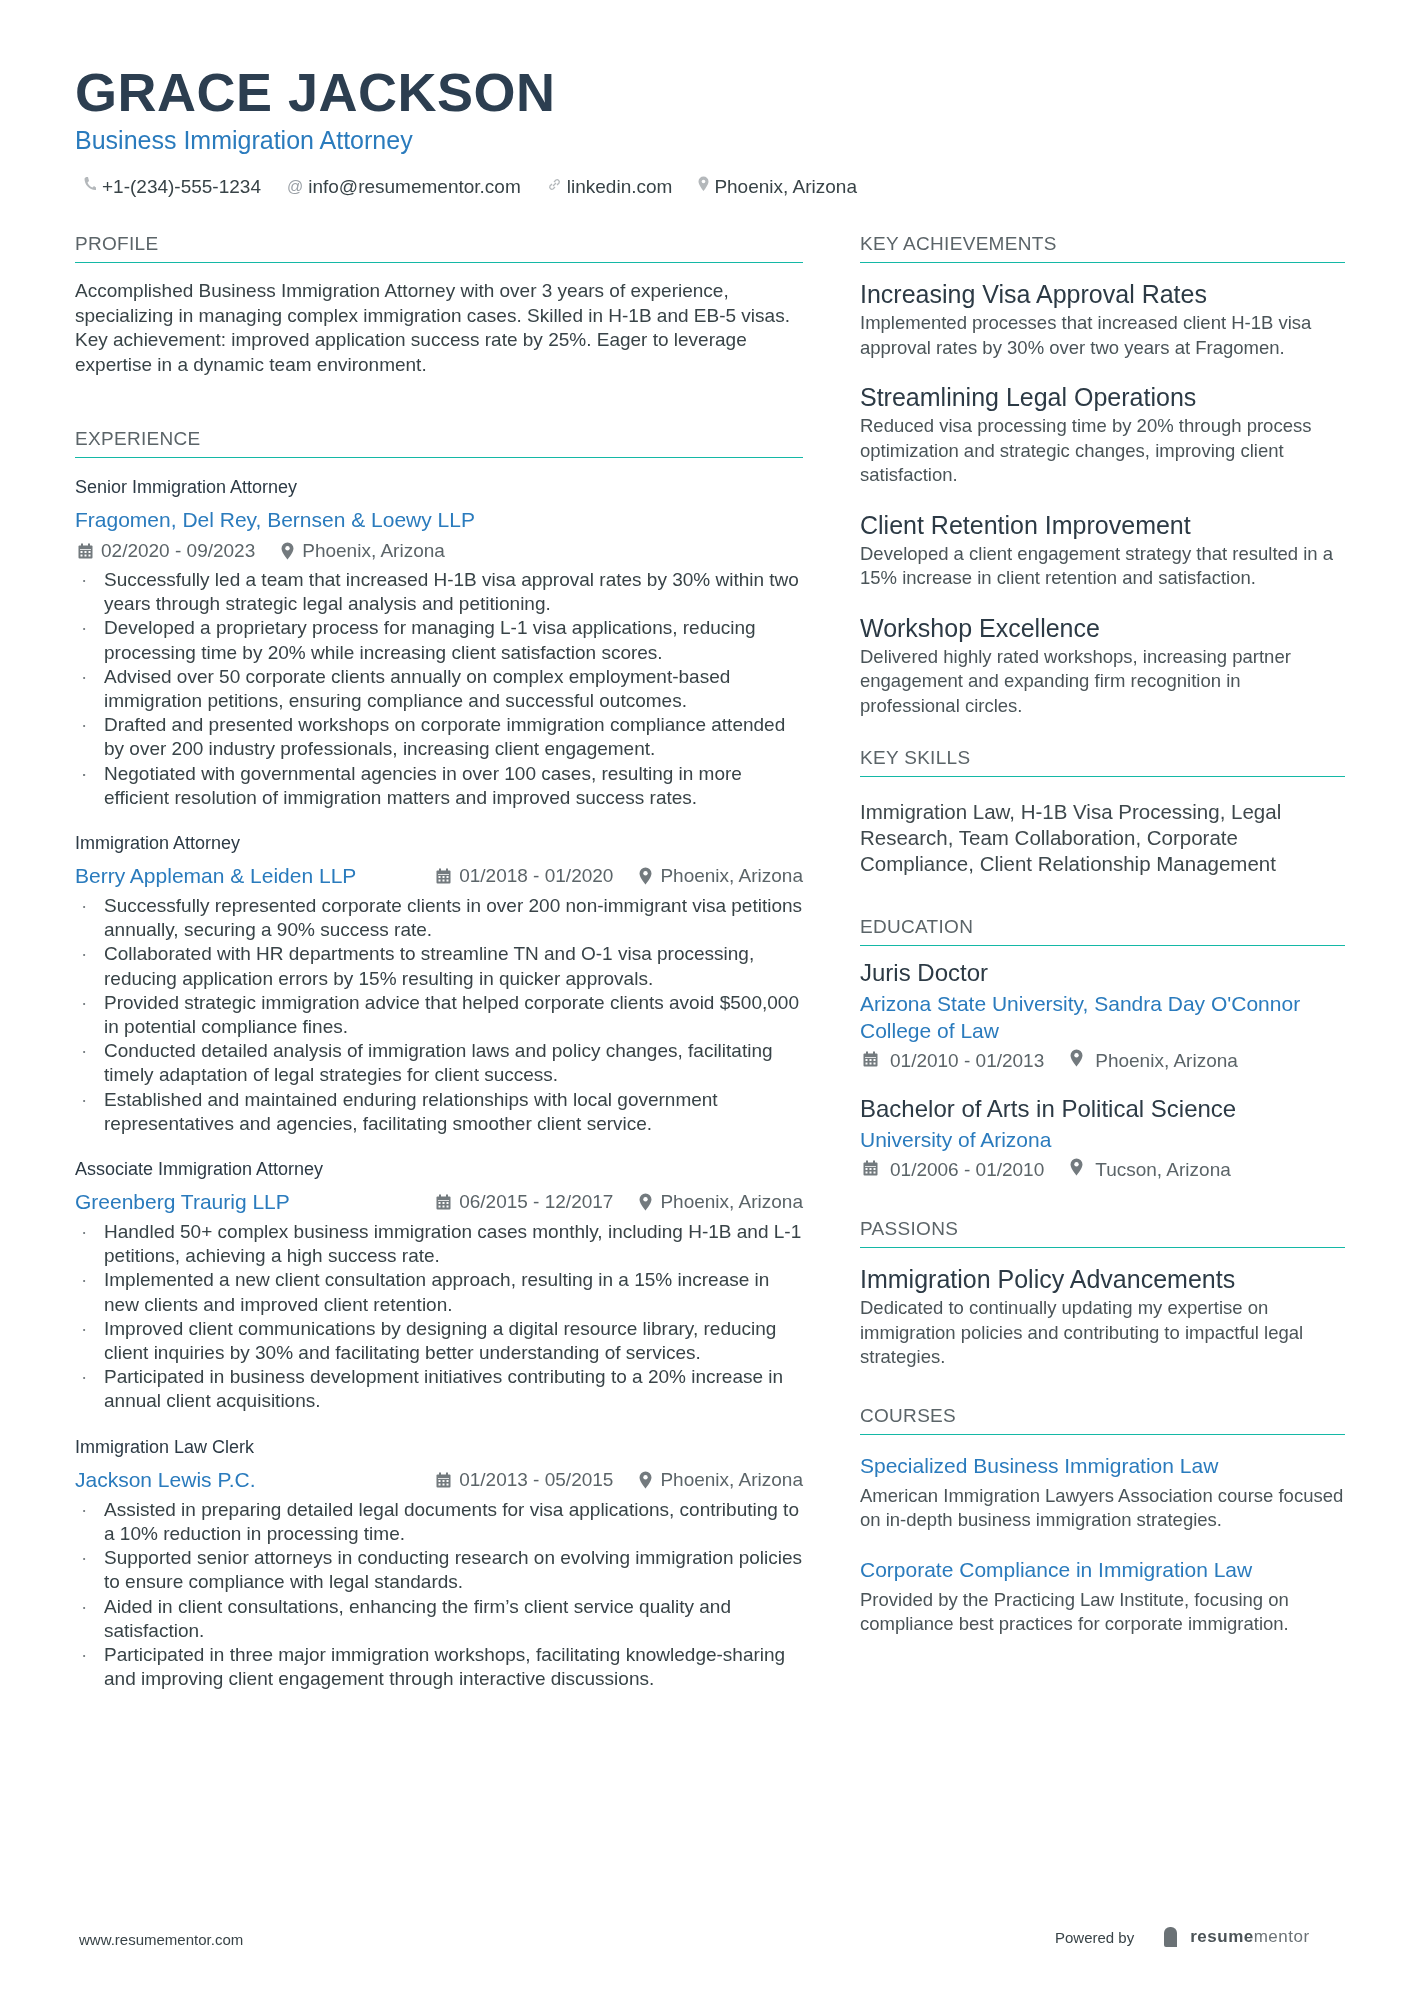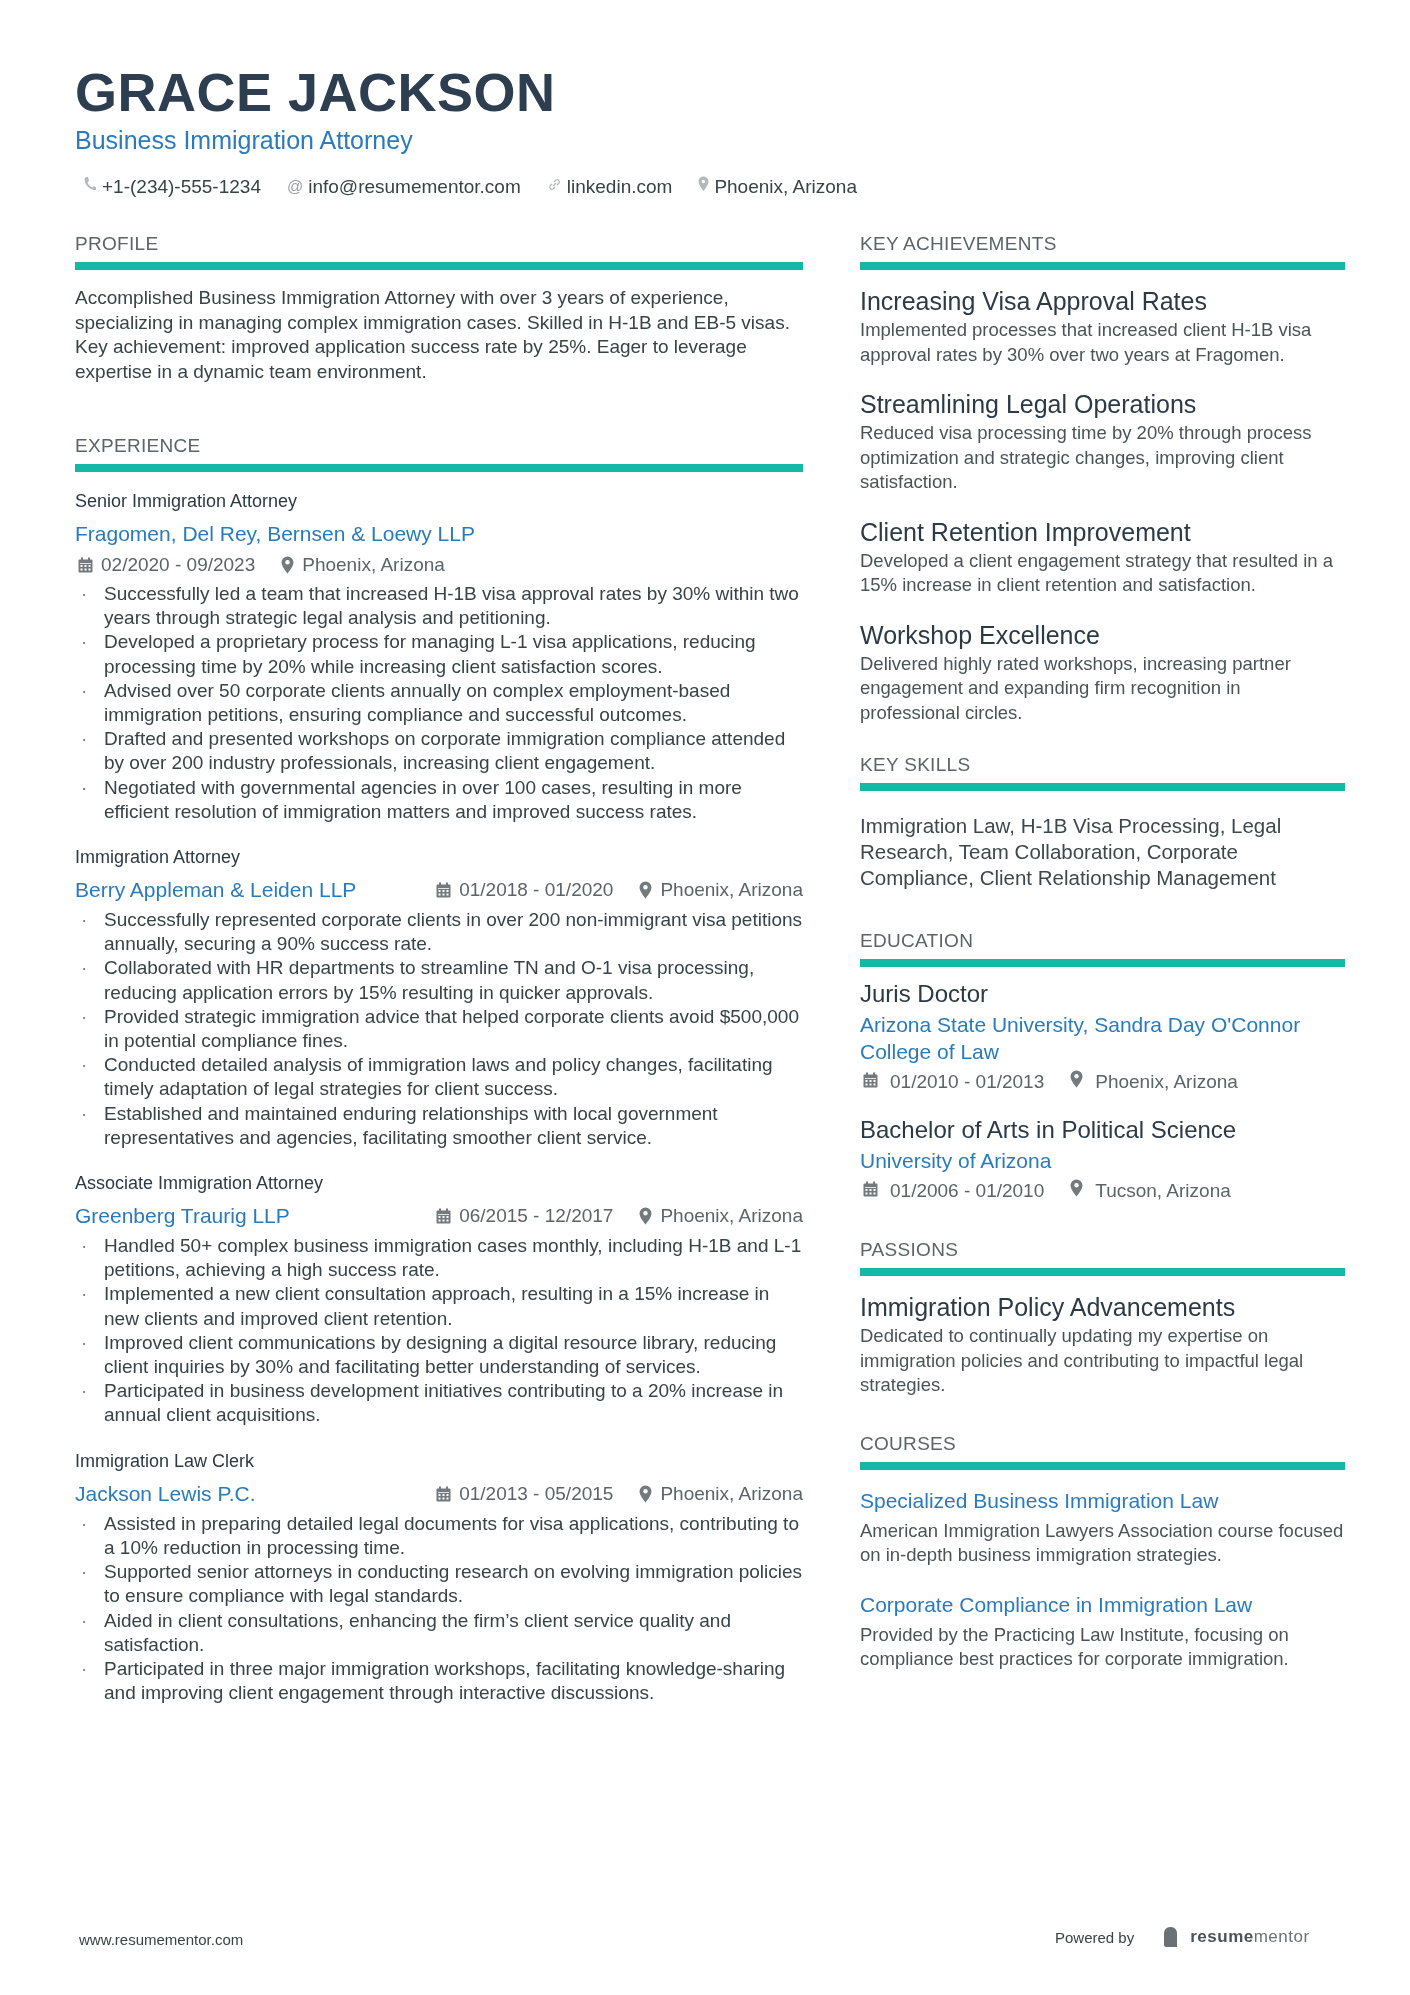--- a/index.html
+++ b/index.html
@@ -8,21 +8,21 @@
   .page { position: absolute; left: 75px; top: 60px; width: 1270px; }
   .name { font-size: 54px; font-weight: bold; color: #2c3e50; letter-spacing: 0.5px; line-height: 64px; }
   .subtitle { font-size: 25px; color: #2a7bbd; line-height: 32px; margin-top: 0px; }
   .contacts { display: flex; gap: 26px; margin-top: 18px; font-size: 19px; color: #384347; line-height: 26px; padding-left: 8px; }
   .contact { display: flex; align-items: center; gap: 5px; }
   .contact .ic { color: #9aa0a6; font-size: 16px; }
   .columns { display: flex; margin-top: 32px; }
   .left { width: 728px; }
   .right { width: 485px; margin-left: 57px; }
   .section { margin-bottom: 34px; }
-  .sec-title { font-size: 19px; color: #5b6468; letter-spacing: 0.3px; line-height: 24px; padding-bottom: 6px; border-bottom: 8px solid #14b8a6; margin-bottom: 16px; }
+  .sec-title { font-size: 19px; color: #5b6468; letter-spacing: 0.3px; line-height: 24px; padding-bottom: 6px; border-bottom: 1px solid #14b8a6; margin-bottom: 16px; }
   .para { font-size: 19px; line-height: 24.5px; color: #384347; }
   .job { margin-bottom: 16px; }
   .job-title { font-size: 18px; color: #2c3a45; line-height: 34px; }
   .job-row { display: flex; align-items: center; justify-content: space-between; line-height: 32px; }
   .company { font-size: 21px; color: #2a7bbd; line-height: 32px; }
   .meta { display: flex; align-items: center; gap: 26px; font-size: 19px; color: #5b6468; }
   .meta span.m { display: flex; align-items: center; gap: 8px; }
   .meta .ic svg { display: block; }
   .bullets { list-style: none; margin-top: 2px; }
   .bullets li { font-size: 19px; line-height: 24.2px; color: #384347; position: relative; padding-left: 29px; }

